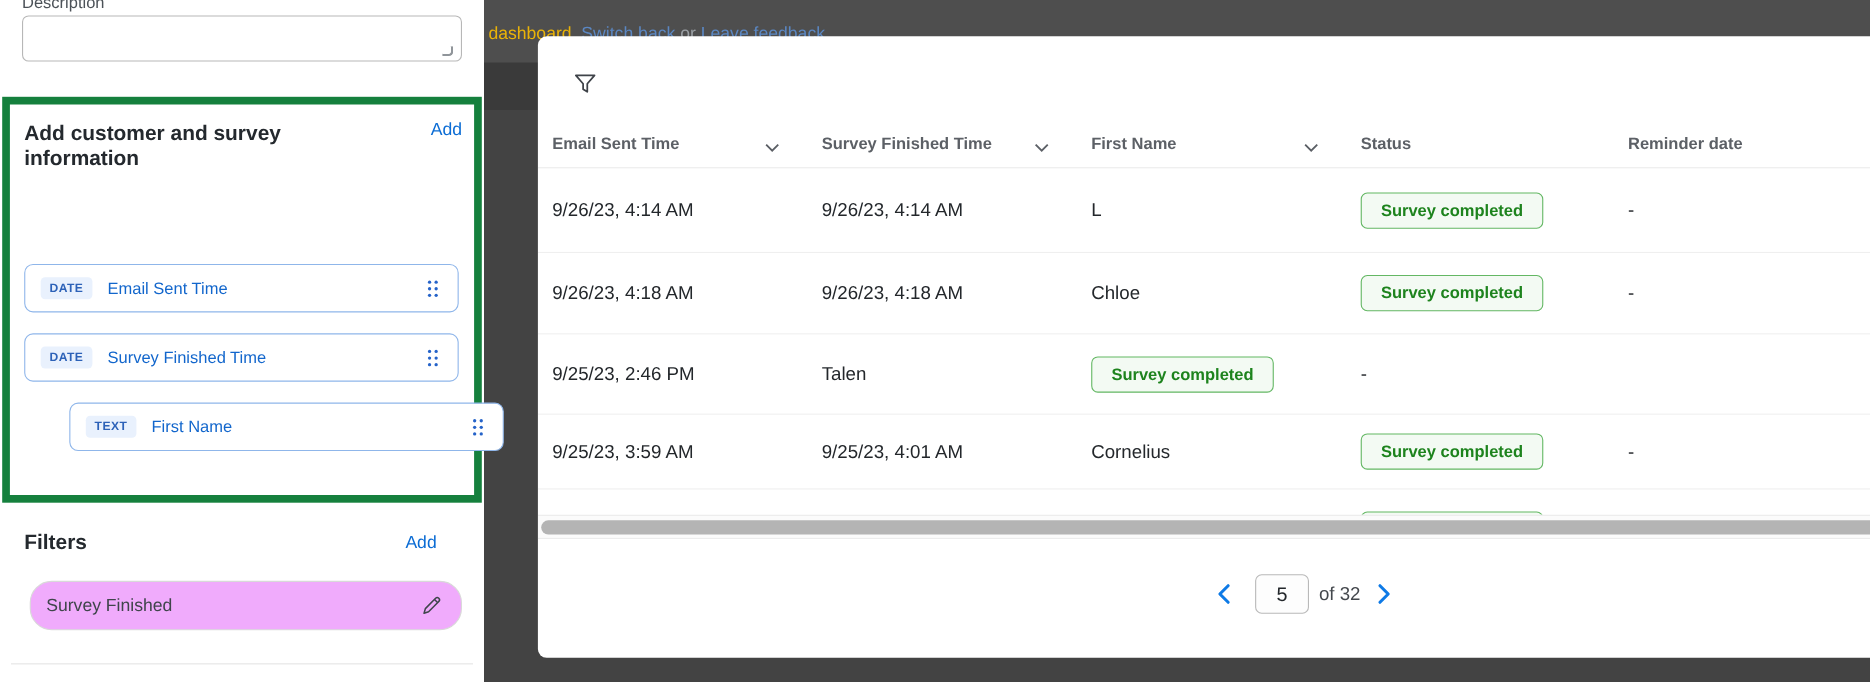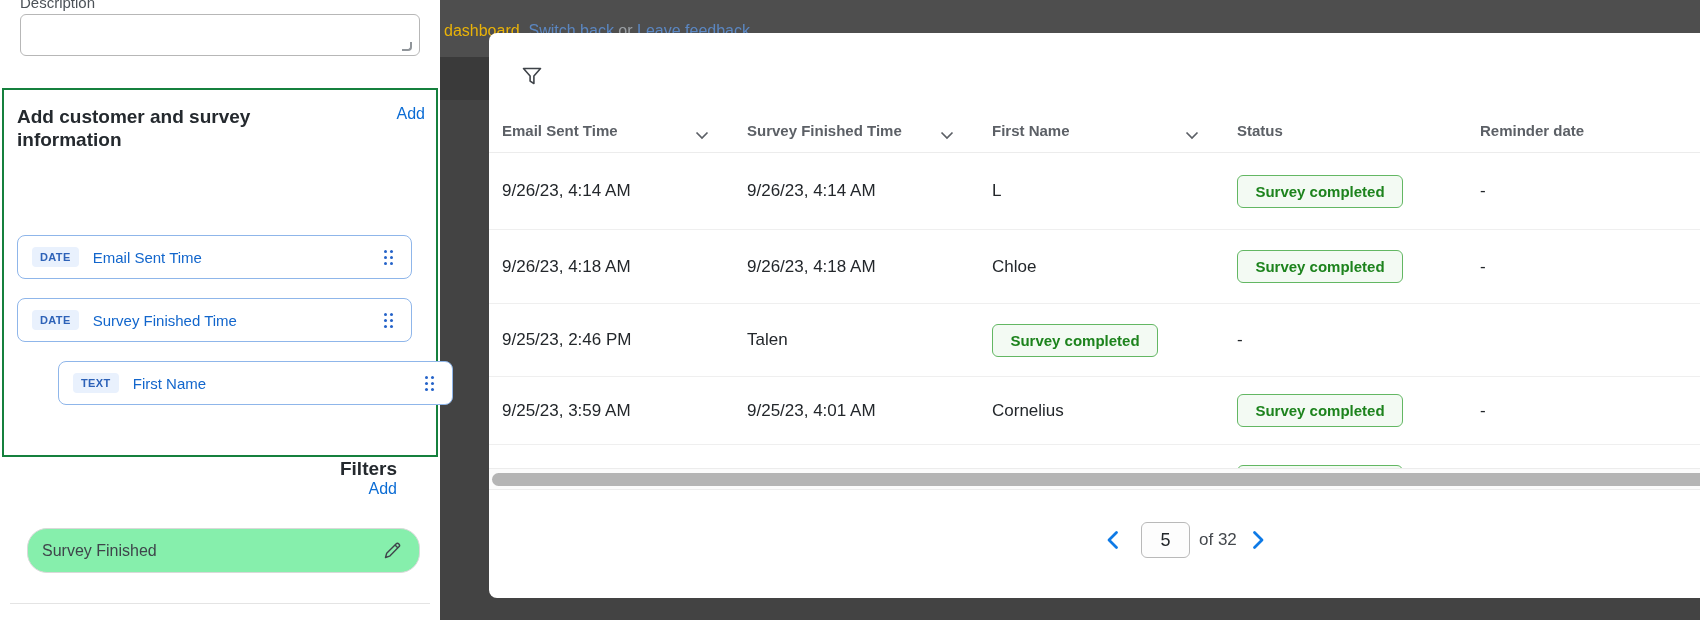--- a/index.html
+++ b/index.html
@@ -22,39 +22,39 @@
   
   .sidebar { position:absolute; left:0; top:0; width:440px; height:620px; background:#ffffff; z-index:2; }
   .desc-label { position:absolute; left:20px; top:-6px; font-size:15px; color:#4c5258; }
   .desc-input { position:absolute; left:20px; top:14px; width:400px; height:42px;
     border:1px solid #b7b7b7; border-radius:6px; background:#fff; resize:none;
     font-family:"Liberation Sans", sans-serif; font-size:14px; padding:6px 10px; outline:none; }
   .desc-grip { position:absolute; left:402px; top:42px; width:10px; height:9px;
     border-right:2px solid #90959a; border-bottom:2px solid #90959a; border-bottom-right-radius:4px; }
 
   .highlight-box { position:absolute; left:2px; top:88px; width:436px; height:369px;
-    border:2px solid #15803d; background:#ffffff; }
+    border:7px solid #15803d; background:#ffffff; }
   .hl-head-row { position:absolute; left:13px; top:15px; right:11px; display:flex; justify-content:space-between; }
   .hl-title { width:262px; font-size:19px; font-weight:bold; color:#24292e; line-height:1.22; }
   .add-link { font-size:16px; color:#0b6cd4; cursor:pointer; text-decoration:none; }
   .hl-subtitle { position:absolute; left:13px; top:70px; width:352px; font-size:15px; color:#3a3f44; line-height:1.35; }
 
   .chip { position:absolute; left:13px; width:395px; height:44px; background:#fff;
     border:1px solid #8fb6ea; border-radius:8px; display:flex; align-items:center; cursor:pointer; }
   .chip-1 { top:145px; } .chip-2 { top:208px; } .chip-3 { top:271px;margin-left:41px; }
   .chip-type { margin-left:14px; background:#e9f1fd; color:#2d62b8; font-size:11px; font-weight:bold;
     letter-spacing:.4px; padding:4px 8px; border-radius:4px; }
   .chip-label { margin-left:14px; font-size:15px; color:#1266cc; }
   .chip-handle { margin-left:auto; margin-right:16px; width:12px; height:16px; position:relative; cursor:grab; }
   .chip-handle .dots { position:absolute; left:1px; top:1px; width:3px; height:3px; background:#2563c9; border-radius:50%;
     box-shadow:6px 0 0 #2563c9, 0 6px 0 #2563c9, 6px 6px 0 #2563c9, 0 12px 0 #2563c9, 6px 12px 0 #2563c9; }
 
-  .filters-head-row { position:absolute; left:22px; top:458px; width:375px; display:flex; justify-content:space-between; align-items:flex-end;flex-direction:column; }
+  .filters-head-row { position:absolute; left:22px; top:483px; width:375px; display:flex; justify-content:space-between; align-items:center; }
   .filters-title { font-size:19px; font-weight:bold; color:#24292e; }
-  .filter-card { position:absolute; left:27px; top:528px; width:393px; height:45px; background:#86efac;
+  .filter-card { position:absolute; left:27px; top:528px; width:393px; height:45px; background:#f0abfc;
     border:1px solid #d9d9d9; border-radius:20px; display:flex; align-items:center; }
   .filter-card-label { margin-left:14px; font-size:16px; color:#3f454b; }
   .filter-edit { margin-left:auto; margin-right:16px; cursor:pointer; display:flex; align-items:center; }
   .sidebar-divider { position:absolute; left:10px; top:603px; width:420px; height:1px; background:#e4e4e4; }
 
   
   .modal { position:absolute; left:489px; top:33px; width:1211px; height:565px; background:#ffffff;
     border-radius:8px 0 0 8px; z-index:3; overflow:hidden; }
   .funnel-btn { position:absolute; left:28px; top:28px; width:30px; height:30px; cursor:pointer;
     display:flex; align-items:center; justify-content:center; background:transparent; border:none; }

